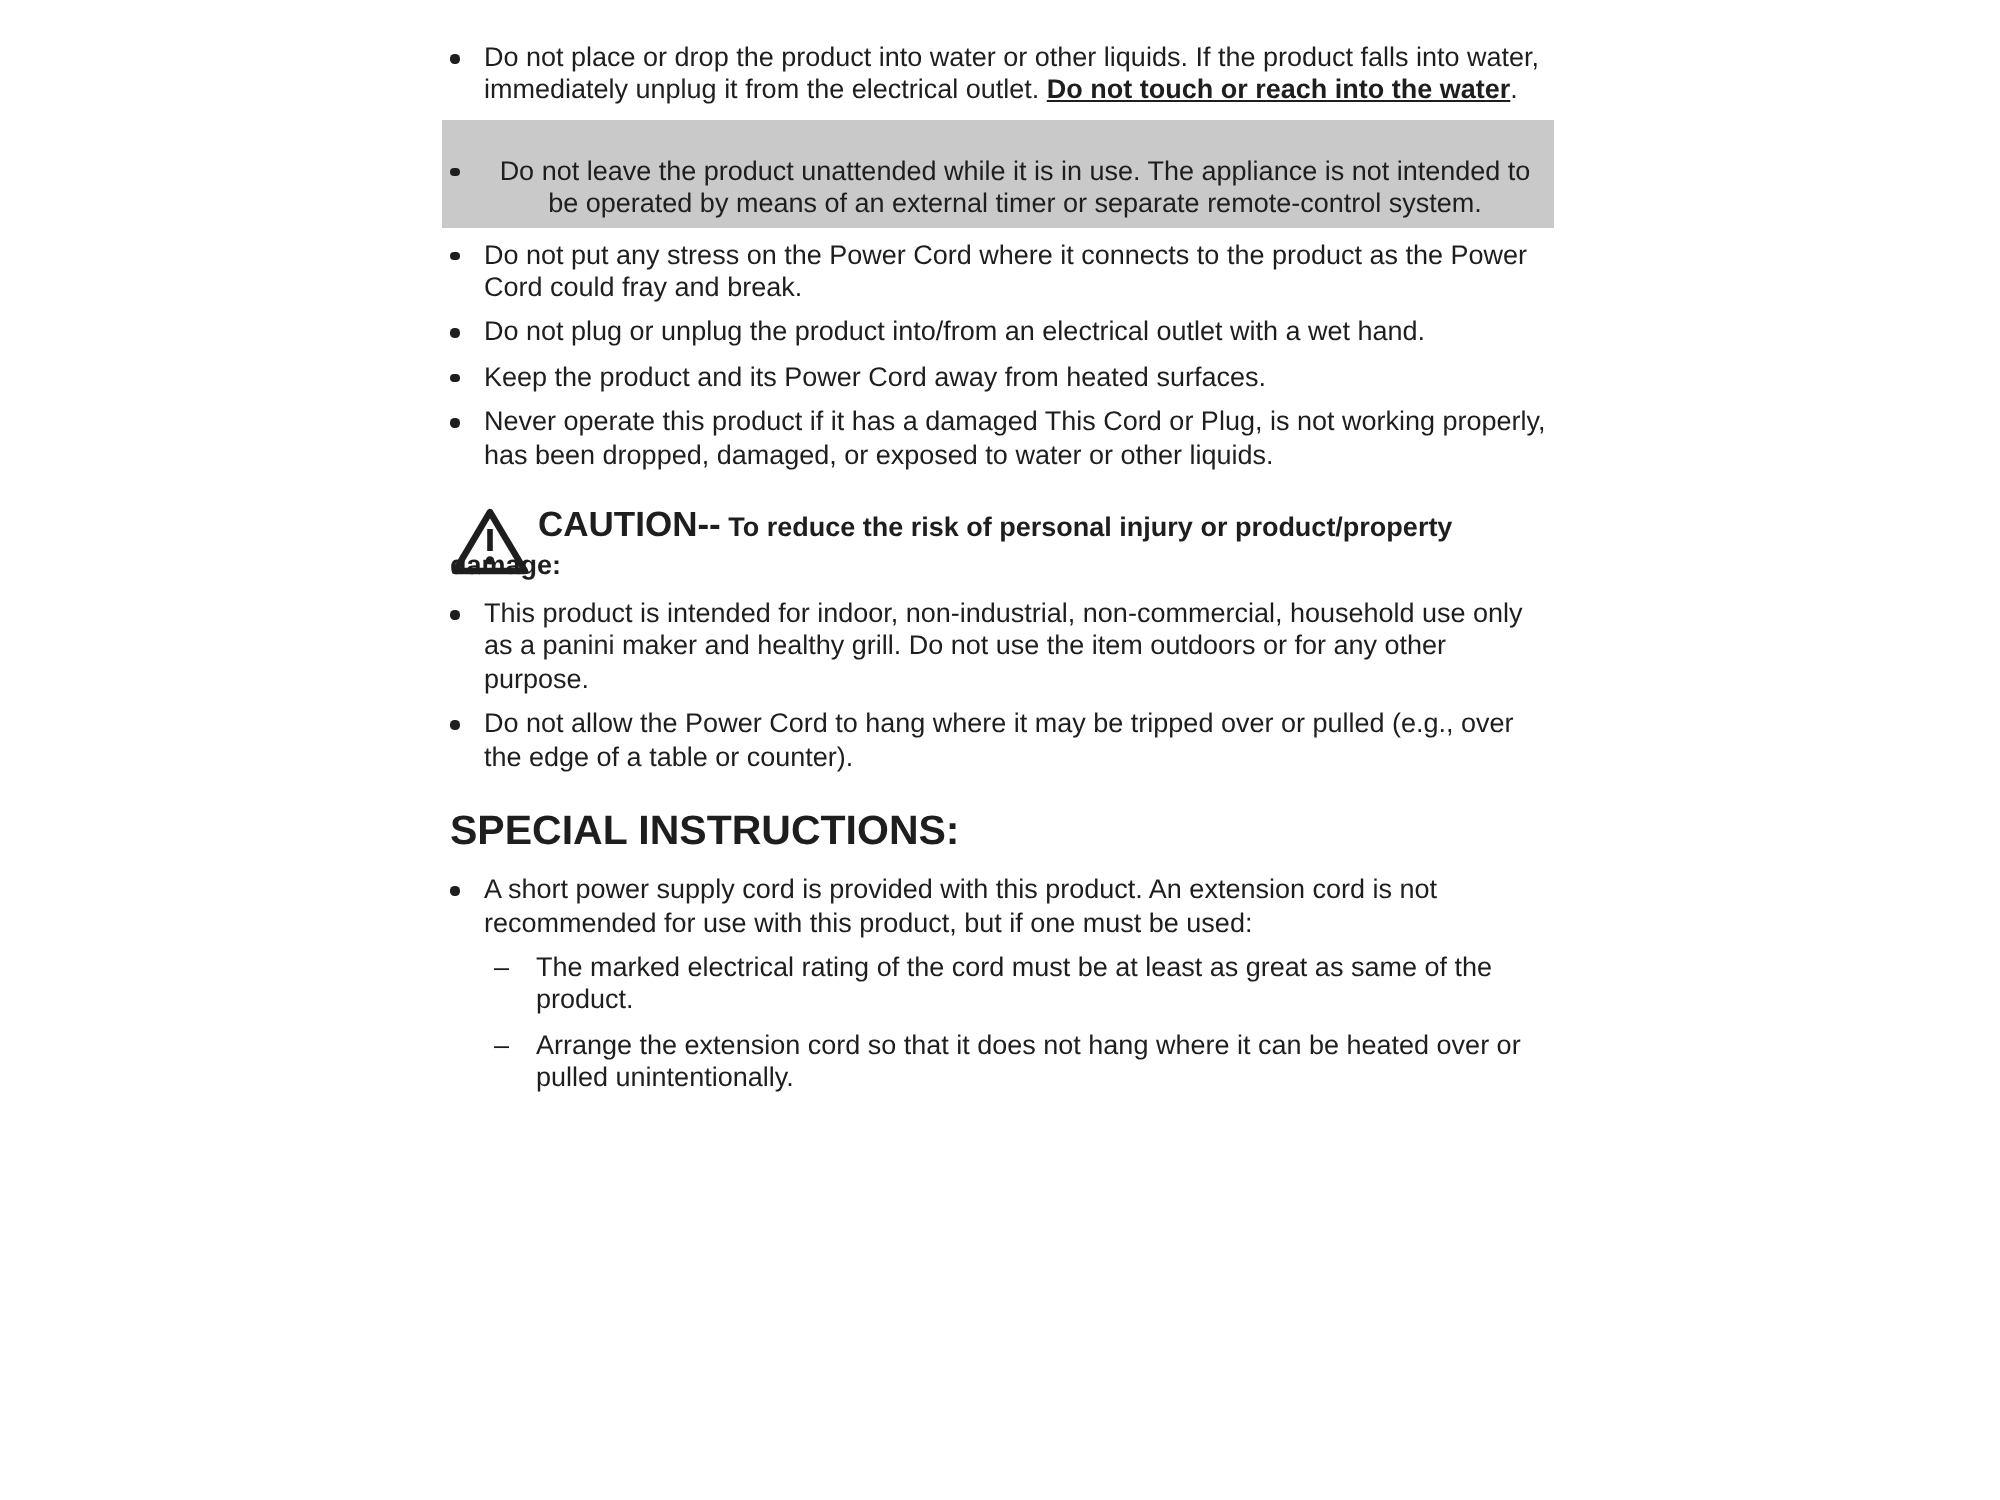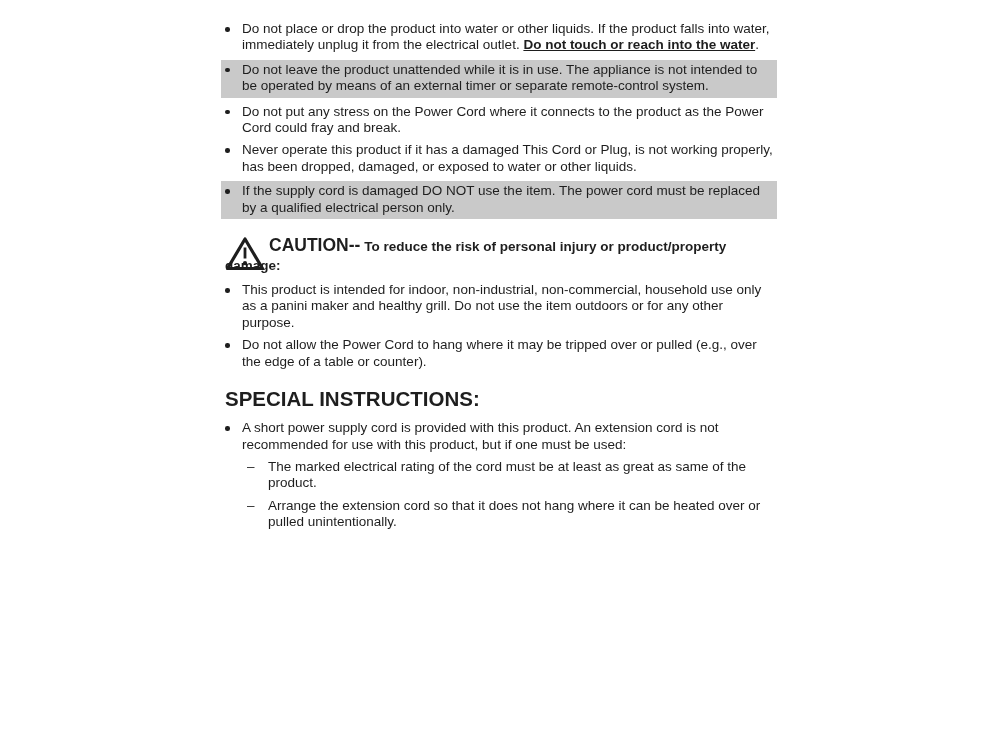--- a/index.html
+++ b/index.html
@@ -15,21 +15,21 @@
     position:absolute;
     left:225px;top:21px;
     width:552px;
     font-size:13.5px;
     line-height:16.4px;
   }
   .b-row{display:flex;margin:0 0 6px 0;}
   .b-marker{flex:0 0 17px;}
   .dot{display:block;width:4.5px;height:4.5px;border-radius:50%;background:#1e1e1e;margin-top:6px;}
   .b-text{flex:1;}
-  .hl{background:#c9c9c9;margin-left:-4px;padding:2px 4px 3px 4px;}
+  .hl{background:#c9c9c9;margin-left:-4px;padding:18px 4px 3px 4px;text-align:center;}
   .hl .b-marker{flex:0 0 17px;}
   .bu{font-weight:bold;text-decoration:underline;}
   .sub-row{display:flex;margin:0 0 6px 22px;}
   .sub-marker{flex:0 0 21px;}
   .caution-block{position:relative;margin-top:17px;margin-bottom:7px;}
   .caution-block p{margin:0;text-indent:44px;line-height:19px;font-weight:bold;}
   .caution-triangle{position:absolute;left:0;top:0;}
   .caution-label{font-size:17.5px;font-weight:bold;text-align:right;}
   .caution-rest{font-size:13.5px;font-weight:bold;}
   .section-heading{
@@ -60,35 +60,41 @@
       <span class="b-text">Do not leave the product unattended while it is in use. The appliance is not intended to be operated by means of an external timer or separate remote-control system.</span>
     </div>
 
     <div class="b-row">
       <span class="b-marker">
           <span class="dot"></span>
         </span>
       <span class="b-text">Do not put any stress on the Power Cord where it connects to the product as the Power Cord could fray and break.</span>
     </div>
 
+    <div class="b-row">
+      <span class="b-marker">
+          <span class="dot"></span>
+        </span>
+      <span class="b-text">Do not plug or unplug the product into/from an electrical outlet with a wet hand.</span>
+    </div>
 
+    <div class="b-row">
+      <span class="b-marker">
+          <span class="dot"></span>
+        </span>
+      <span class="b-text">Keep the product and its Power Cord away from heated surfaces.</span>
+    </div>
 
     <div class="b-row">
       <span class="b-marker">
           <span class="dot"></span>
         </span>
       <span class="b-text">Never operate this product if it has a damaged This Cord or Plug, is not working properly, has been dropped, damaged, or exposed to water or other liquids.</span>
     </div>
 
-    <div class="b-row hl">
-      <span class="b-marker">
-          <span class="dot"></span>
-        </span>
-      <span class="b-text">If the supply cord is damaged DO NOT use the item. The power cord must be replaced by a qualified electrical person only.</span>
-    </div>
 
     <div class="caution-block">
       <svg class="caution-triangle" width="40" height="36" viewBox="0 0 40 36">
         <path d="M20 3 L37.5 32.5 L2.5 32.5 Z" fill="none" stroke="#1e1e1e" stroke-width="3.2" stroke-linejoin="round"></path>
         <rect x="18.6" y="11.5" width="2.8" height="11" fill="#1e1e1e"></rect>
         <circle cx="20" cy="27.2" r="2.1" fill="#1e1e1e"></circle>
       </svg>
       <p><span class="caution-label">CAUTION--</span> <span class="caution-rest">To reduce the risk of personal injury or product/property damage:</span></p>
     </div>
 

